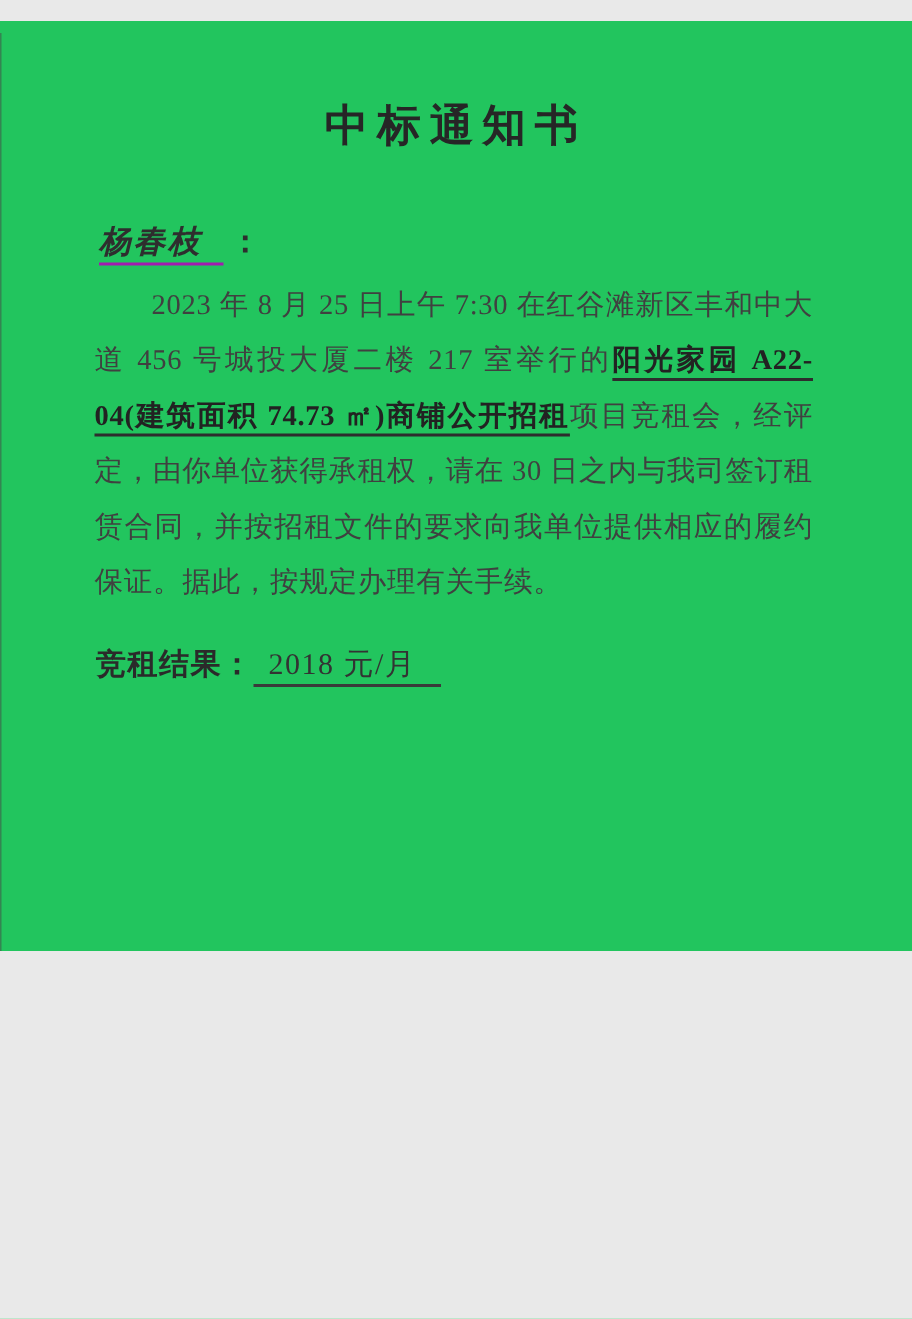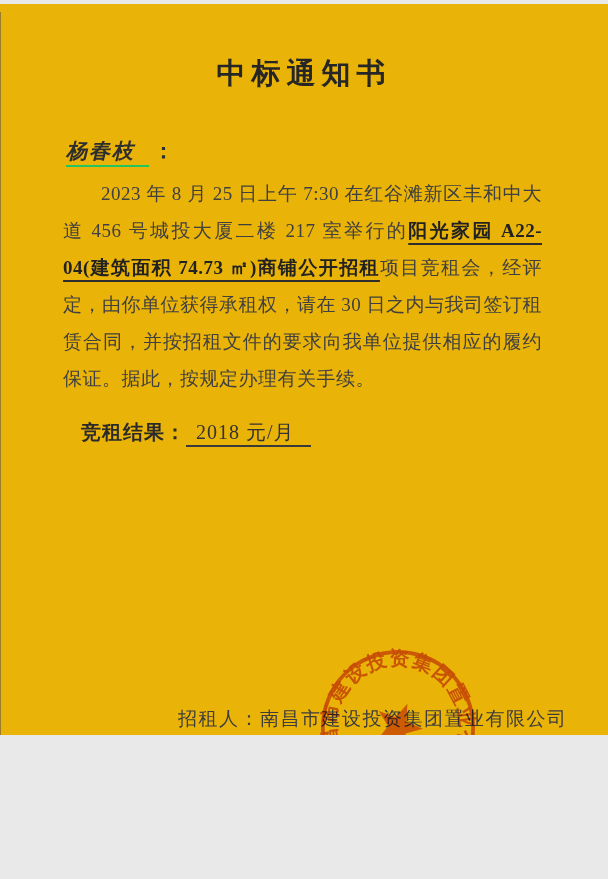--- a/index.html
+++ b/index.html
@@ -1,20 +1,20 @@
 <!DOCTYPE html>
 <html><head>
 <meta charset="utf-8">
 <style>
   html,body{margin:0;padding:0;background:#e9e9e9;}
   .page{
     position:relative;
-    width:608px;height:731px;
-    margin:4px auto;
-    background:#eab308;
+    width:608px;height:620px;
+    margin:14px auto;
+    background:#22c55e;
     overflow:hidden;
     font-family:"Liberation Serif","DejaVu Serif",serif;
     color:#3a3a3a;
   }
   
   .edge-artifact{
     position:absolute;left:0;top:8px;width:1px;height:745px;
     background:rgba(70,70,70,.5);
   }
   .speck{
@@ -26,41 +26,41 @@
     text-align:center;
     font-size:29px;font-weight:700;letter-spacing:6px;
     color:#262626;
   }
   .recipient{
     position:absolute;top:133px;left:66px;
     font-size:21px;color:#2e2e2e;
   }
   .recipient .u-name{
     font-weight:700;font-style:italic;
-    border-bottom:2px solid #22c55e;
+    border-bottom:2px solid #a21caf;
     padding:0 14px 2px 0;
     letter-spacing:2px;
   }
   .recipient .colon{font-weight:700;padding-left:4px;}
   .main-para{
     position:absolute;top:171px;left:63px;width:479px;
     font-size:19px;line-height:37px;
     text-align:justify;text-justify:inter-character;
     text-indent:2em;letter-spacing:.5px;
     color:#404040;margin:0;
   }
   .main-para .hl{
     font-weight:700;color:#222;
     text-decoration:underline;
     text-decoration-thickness:2px;
     text-underline-offset:6px;
     text-decoration-color:#2d2d2d;
   }
   .result-line{
-    position:absolute;top:415px;left:81px;
+    position:absolute;top:415px;left:64px;
     font-size:20px;color:#2a2a2a;
   }
   .result-line .lbl{font-weight:700;letter-spacing:1px;}
   .result-line .val{
     border-bottom:2px solid #3a3a3a;
     padding:0 16px 2px 10px;
     letter-spacing:1px;color:#333;
   }
   .notice-para{
     position:absolute;top:489px;left:63px;width:479px;

